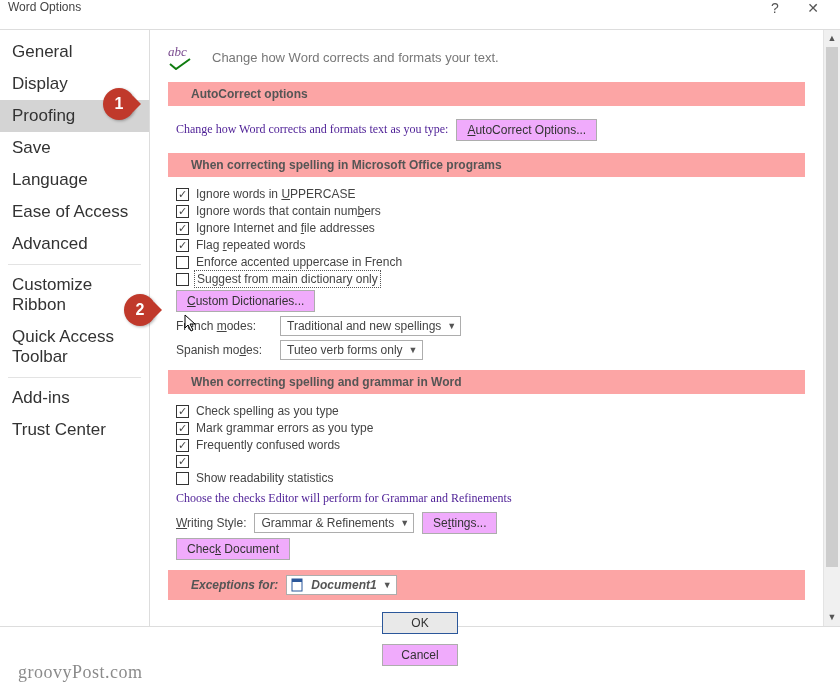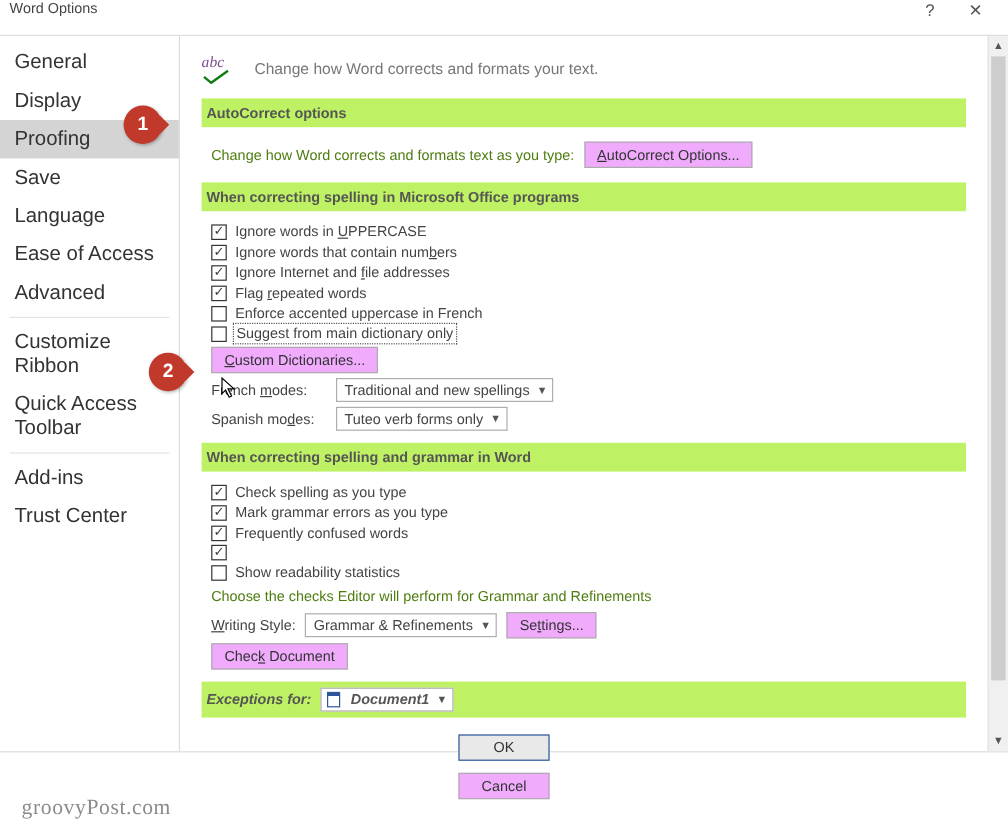--- a/index.html
+++ b/index.html
@@ -84,28 +84,28 @@
     margin: 6px 0 12px 0;
   }
   .abc-icon {
     width: 30px;
     position: relative;
   }
   .abc-icon .abc { color: #7a4b8f; font-style: italic; font-size: 13px; font-family: Georgia, serif; }
   .abc-icon svg { display: block; margin-top: -2px; }
   .header-text { color: #777; font-size: 13px; }
   .section-head {
-    background: #bef264;
-    padding: 5px 4px;
+    background: #fca5a5;
+    padding: 5px 23px;
     font-weight: 600;
     color: #555;
     margin: 10px 0 10px 0;
     font-size: 12px;
   }
-  .para { color: #4d7c0f; margin: 6px 0; }
+  .para { color: #4c1d95; margin: 6px 0; font-family: Liberation Serif, serif; }
   .btn {
     display: inline-block;
     background: #f0abfc;
     border: 1px solid #adadad;
     padding: 3px 10px;
     font-size: 12px;
     color: #333;
     cursor: default;
   }
   .row { display: flex; align-items: center; gap: 8px; margin: 4px 0; }

